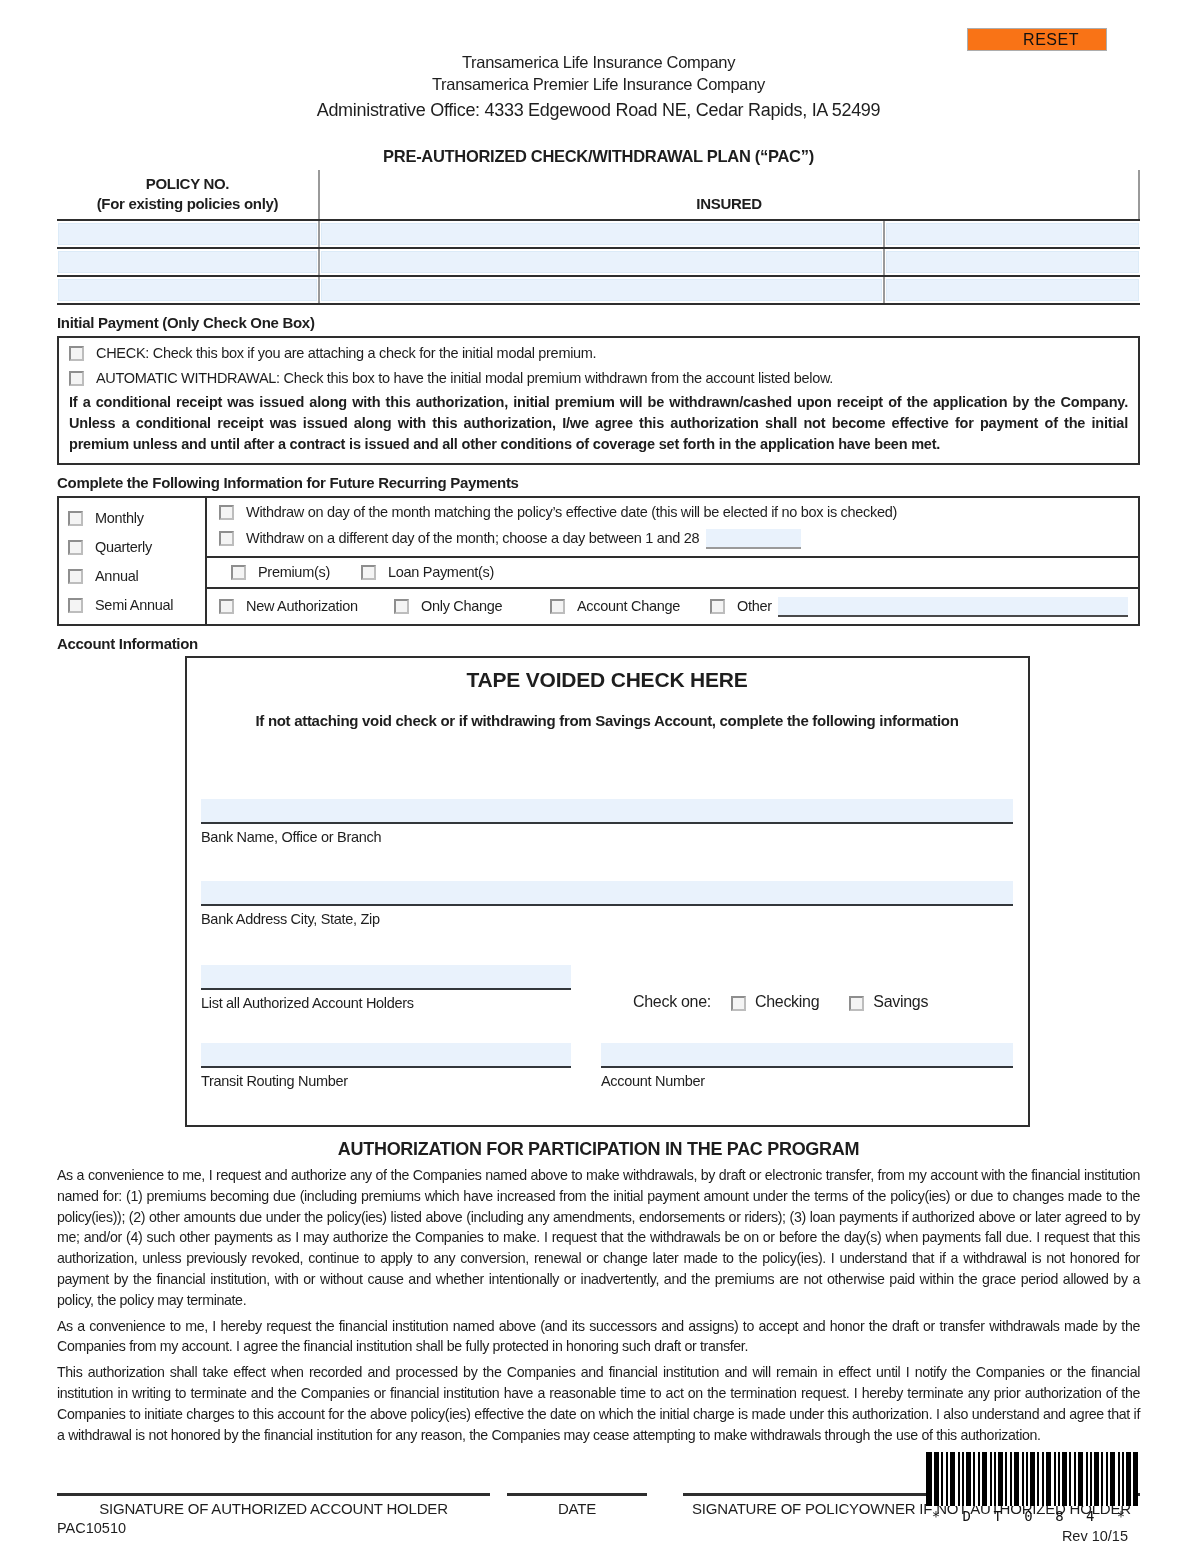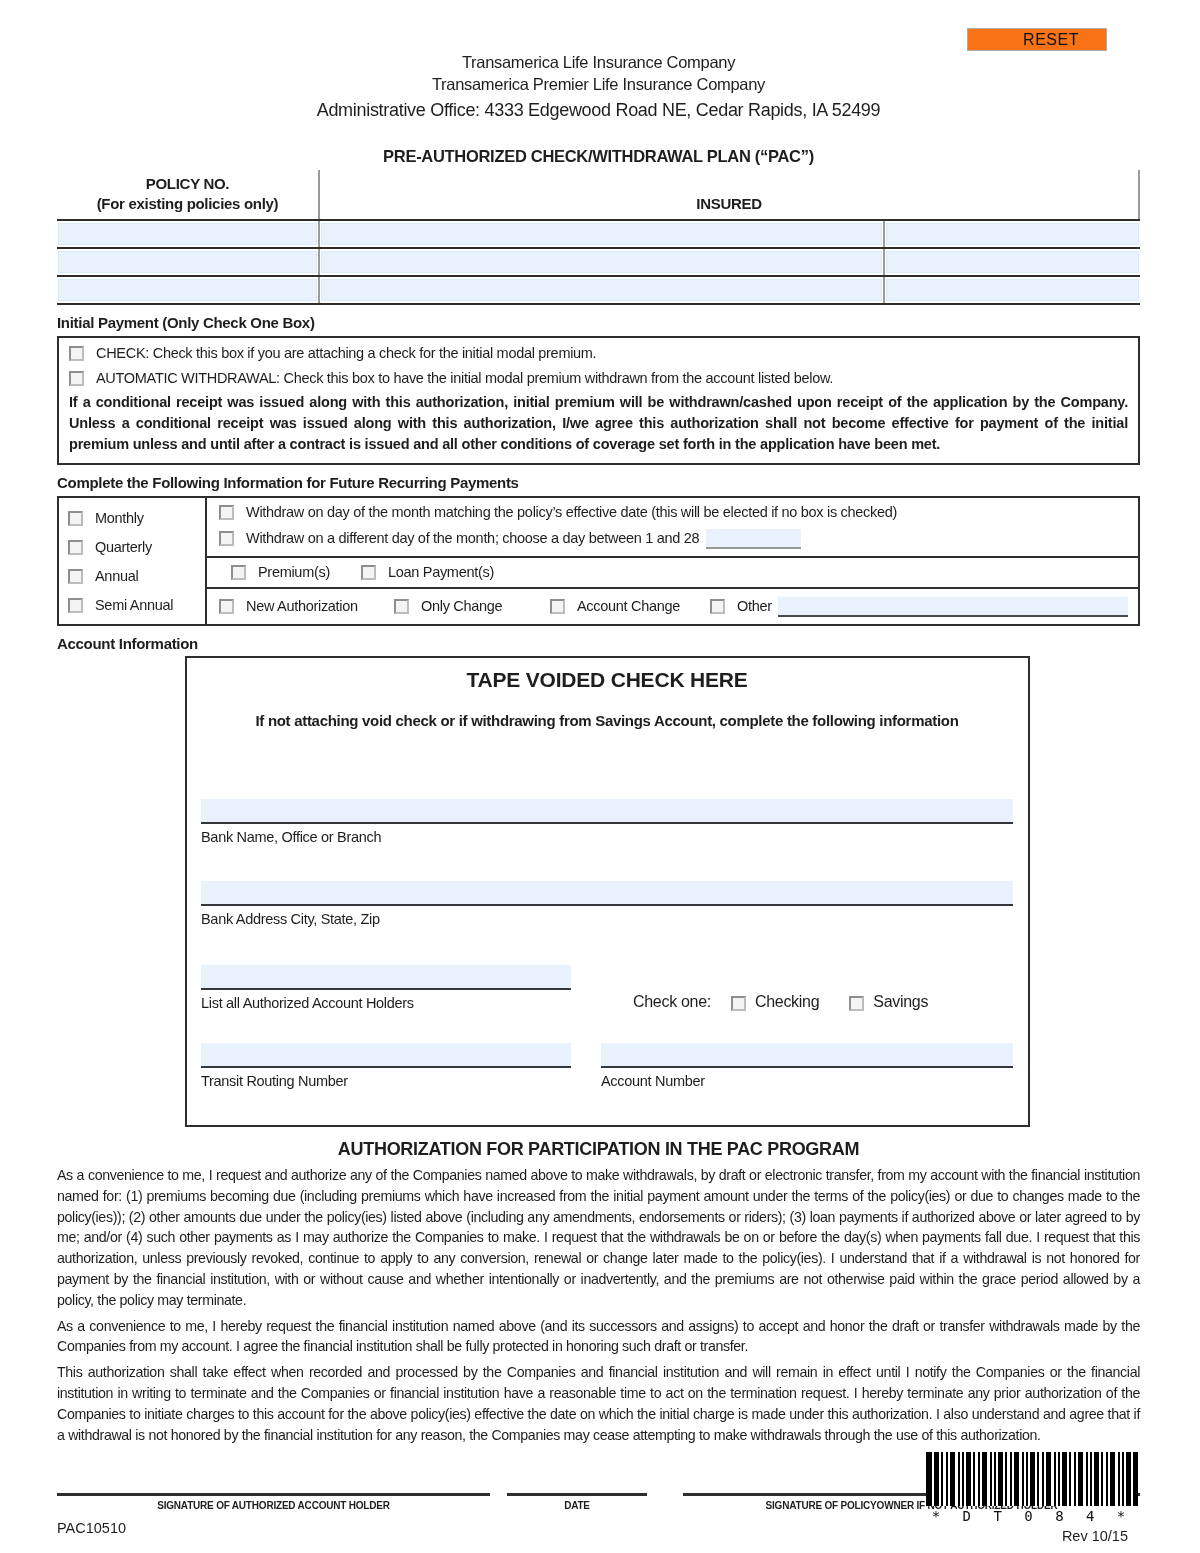--- a/index.html
+++ b/index.html
@@ -134,21 +134,21 @@
   
   .auth-heading { text-align: center; font-weight: bold; font-size: 18px; margin-top: 12px; }
   .auth-para {
     font-size: 14.2px; line-height: 20.8px; text-align: justify;
     margin-top: 5px; letter-spacing: -0.35px;
   }
 
   
   .sig-row { display: flex; margin-top: 48px; }
   .sig-block { border-top: 3px solid #2e2e2e; padding-top: 4px; text-align: center; }
-  .sig-label { font-weight: bold; font-size: 10px; letter-spacing: -0.2px; }
+  .sig-label { font-weight: normal; font-size: 15px; letter-spacing: -0.2px; }
   .sig-b1 { width: 433px; margin-right: 17px; }
   .sig-b2 { width: 140px; margin-right: 36px; }
   .sig-b3 { flex: 1; }
 
   
   .barcode-wrap { position: absolute; right: 62px; top: 1452px; width: 212px; text-align: center; }
   .barcode {
     height: 54px; width: 212px;
     background: repeating-linear-gradient(90deg,
       #000 0 2px, #fff 2px 4px, #000 4px 9px, #fff 9px 11px,

